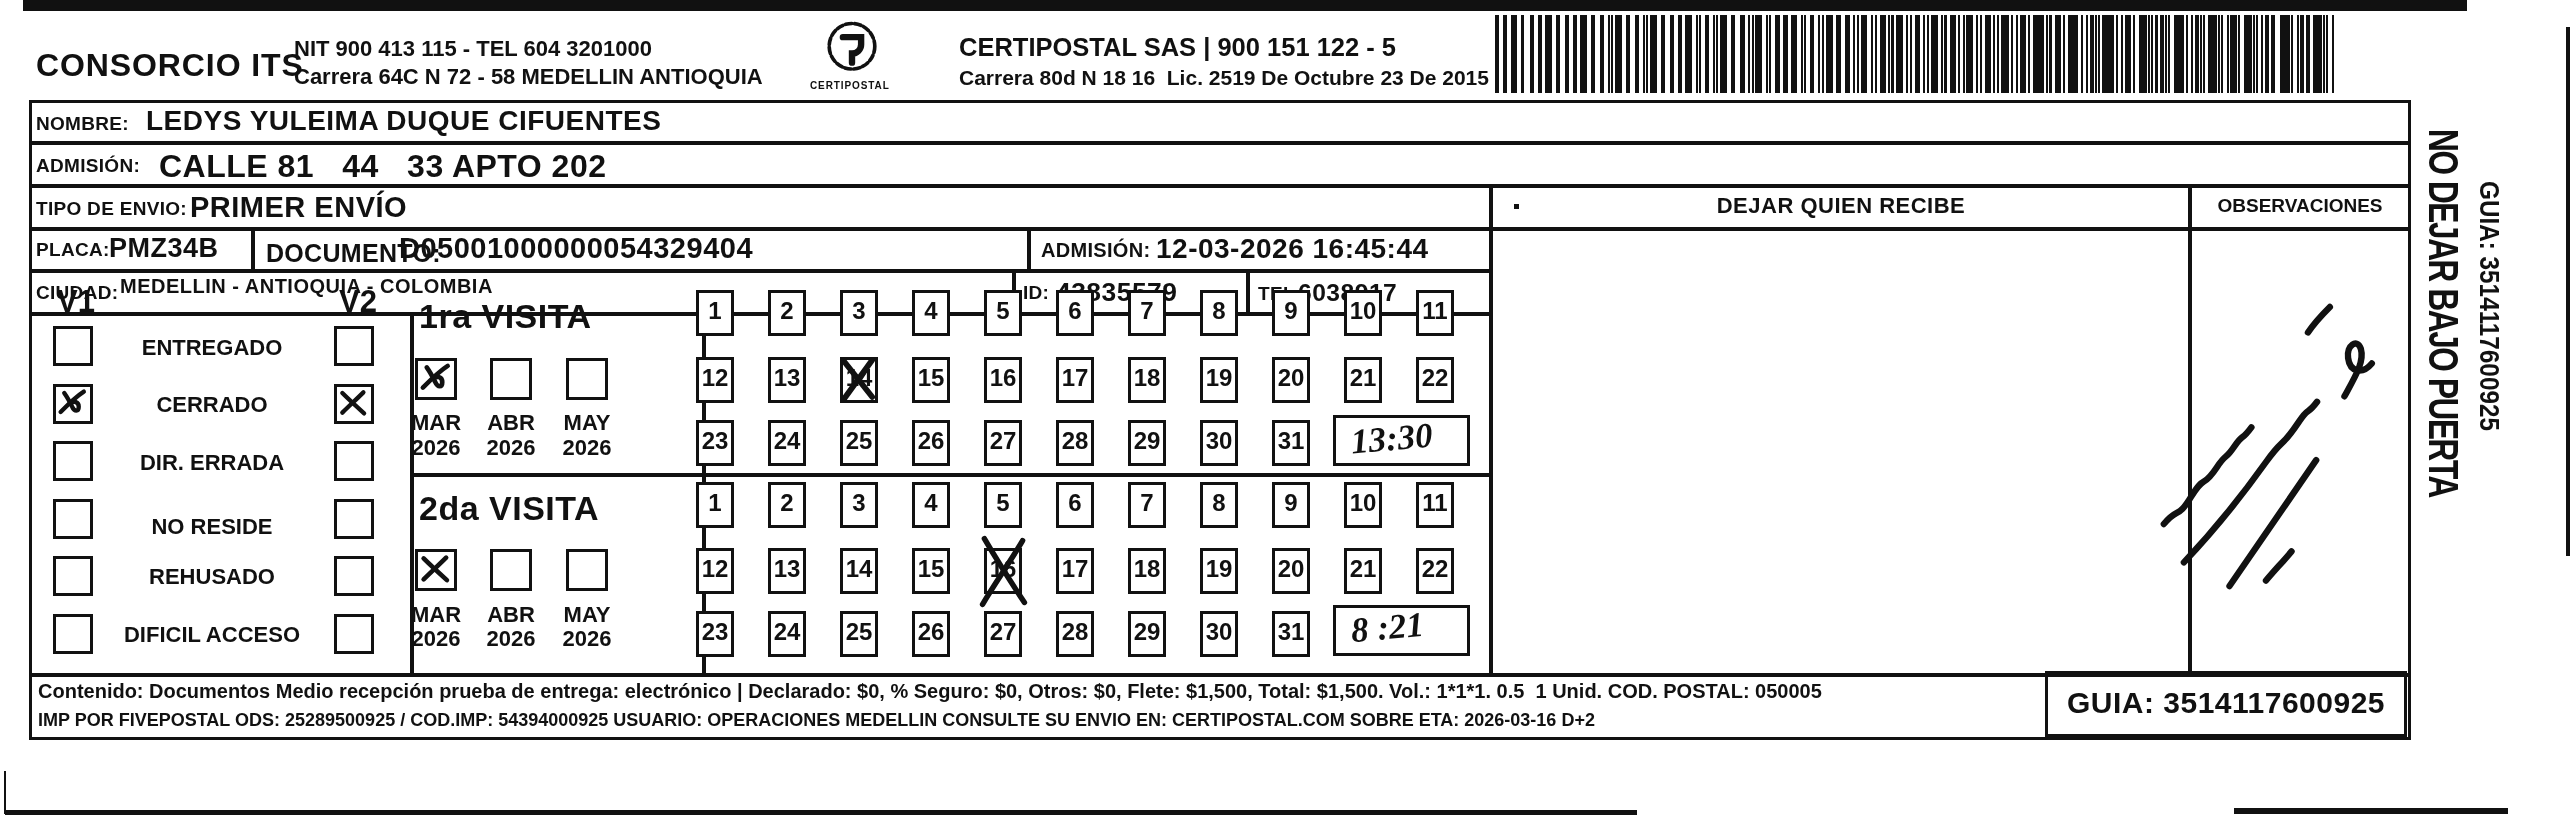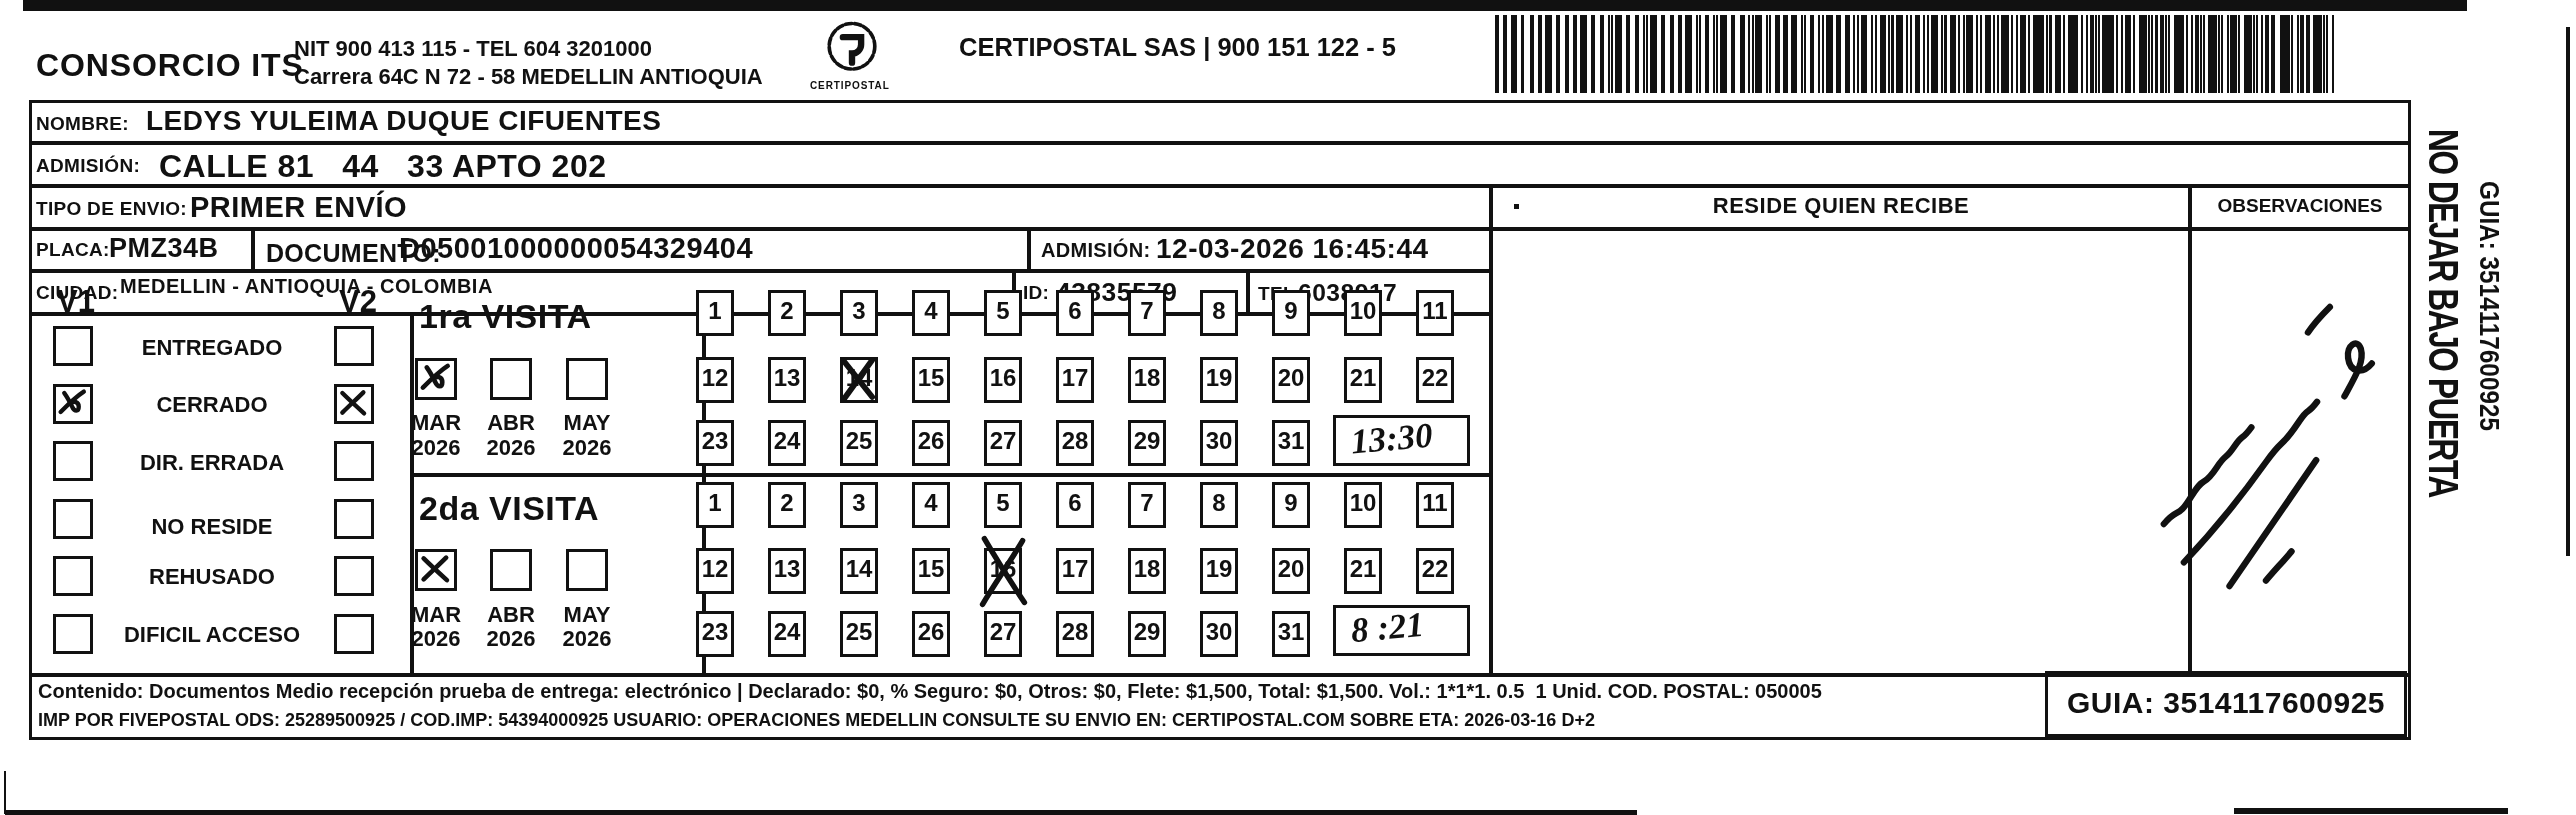--- a/index.html
+++ b/index.html
@@ -43,20 +43,21 @@
 
   <div class="abs" style="left:821px;top:18px;line-height:0">
     <svg width="62" height="62" viewBox="0 0 68 68">
       <circle class="ink" cx="34" cy="31" r="25" stroke-width="4" stroke-dasharray="7 3"></circle>
       <path class="ink" d="M24 21 h20 v8 a10 10 0 0 1 -10 10 v10" stroke-width="7"></path>
     </svg>
   </div>
   <div class="abs bold" style="left:810px;top:80px;font-size:10px;letter-spacing:0.9px">CERTIPOSTAL</div>
 
   <div class="abs bold" style="left:959px;top:33px;font-size:25.5px">CERTIPOSTAL SAS | 900 151 122 - 5</div>
+  <div class="abs bold" style="left:959px;top:66px;font-size:21px;white-space:pre">Carrera 80d N 18 16  Lic. 2519 De Octubre 23 De 2015</div>
 
   <div class="barcode" style="left:1495px;top:14.6px;width:839px;height:78px"></div>
 
   <div class="abs" style="left:29px;top:100px;width:2382px;height:640px;border:3.6px solid #111;box-sizing:border-box"></div>
 
   <div class="line" style="left:29px;top:141px;width:2382px;height:3.6px"></div>
   <div class="line" style="left:29px;top:184px;width:2382px;height:3.6px"></div>
   <div class="line" style="left:29px;top:227px;width:2382px;height:3.6px"></div>
   <div class="line" style="left:29px;top:269px;width:1464px;height:3.6px"></div>
   <div class="line" style="left:29px;top:312px;width:1464px;height:3.6px"></div>
@@ -89,21 +90,21 @@
   <div class="val" style="left:1156px;top:233px;font-size:28px">12-03-2026 16:45:44</div>
 
   <div class="lblsm" style="left:36px;top:282px">CIUDAD:</div>
   <div class="val" style="left:120px;top:275px;font-size:20px">MEDELLIN - ANTIOQUIA - COLOMBIA</div>
   <div class="lblsm" style="left:1023px;top:282px">ID:</div>
   <div class="val" style="left:1056px;top:277px;font-size:26.4px">43835579</div>
   <div class="lblsm" style="left:1258px;top:283px">TEL:</div>
   <div class="val" style="left:1298px;top:279px;font-size:24.6px">6038917</div>
 
   <div class="abs" style="left:1514px;top:204px;width:4.6px;height:4.6px;background:#111"></div>
-  <div class="lbl-c" style="left:1493px;top:193px;width:696px;font-size:22px;letter-spacing:0.5px">RESIDE QUIEN RECIBE</div>
+  <div class="lbl-c" style="left:1493px;top:193px;width:696px;font-size:22px;letter-spacing:0.5px">DEJAR QUIEN RECIBE</div>
   <div class="lbl-c" style="left:2192px;top:195px;width:216px;font-size:19px">OBSERVACIONES</div>
 
   <div class="abs bold" style="left:57px;top:284px;font-size:31px">V1</div>
   <div class="abs bold" style="left:339px;top:284px;font-size:31px">V2</div>
 
   <div class="abs" style="left:2129px;top:223px;line-height:0">
     <svg width="274" height="374" viewBox="0 0 300 410">
       <g class="ink" stroke-width="7" fill="none">
         <path d="M196 120 C 204 108, 212 100, 220 92"></path>
         <path d="M236 190 C 248 168, 258 152, 254 138 C 250 126, 238 134, 240 148 C 242 164, 256 166, 266 154"></path>

